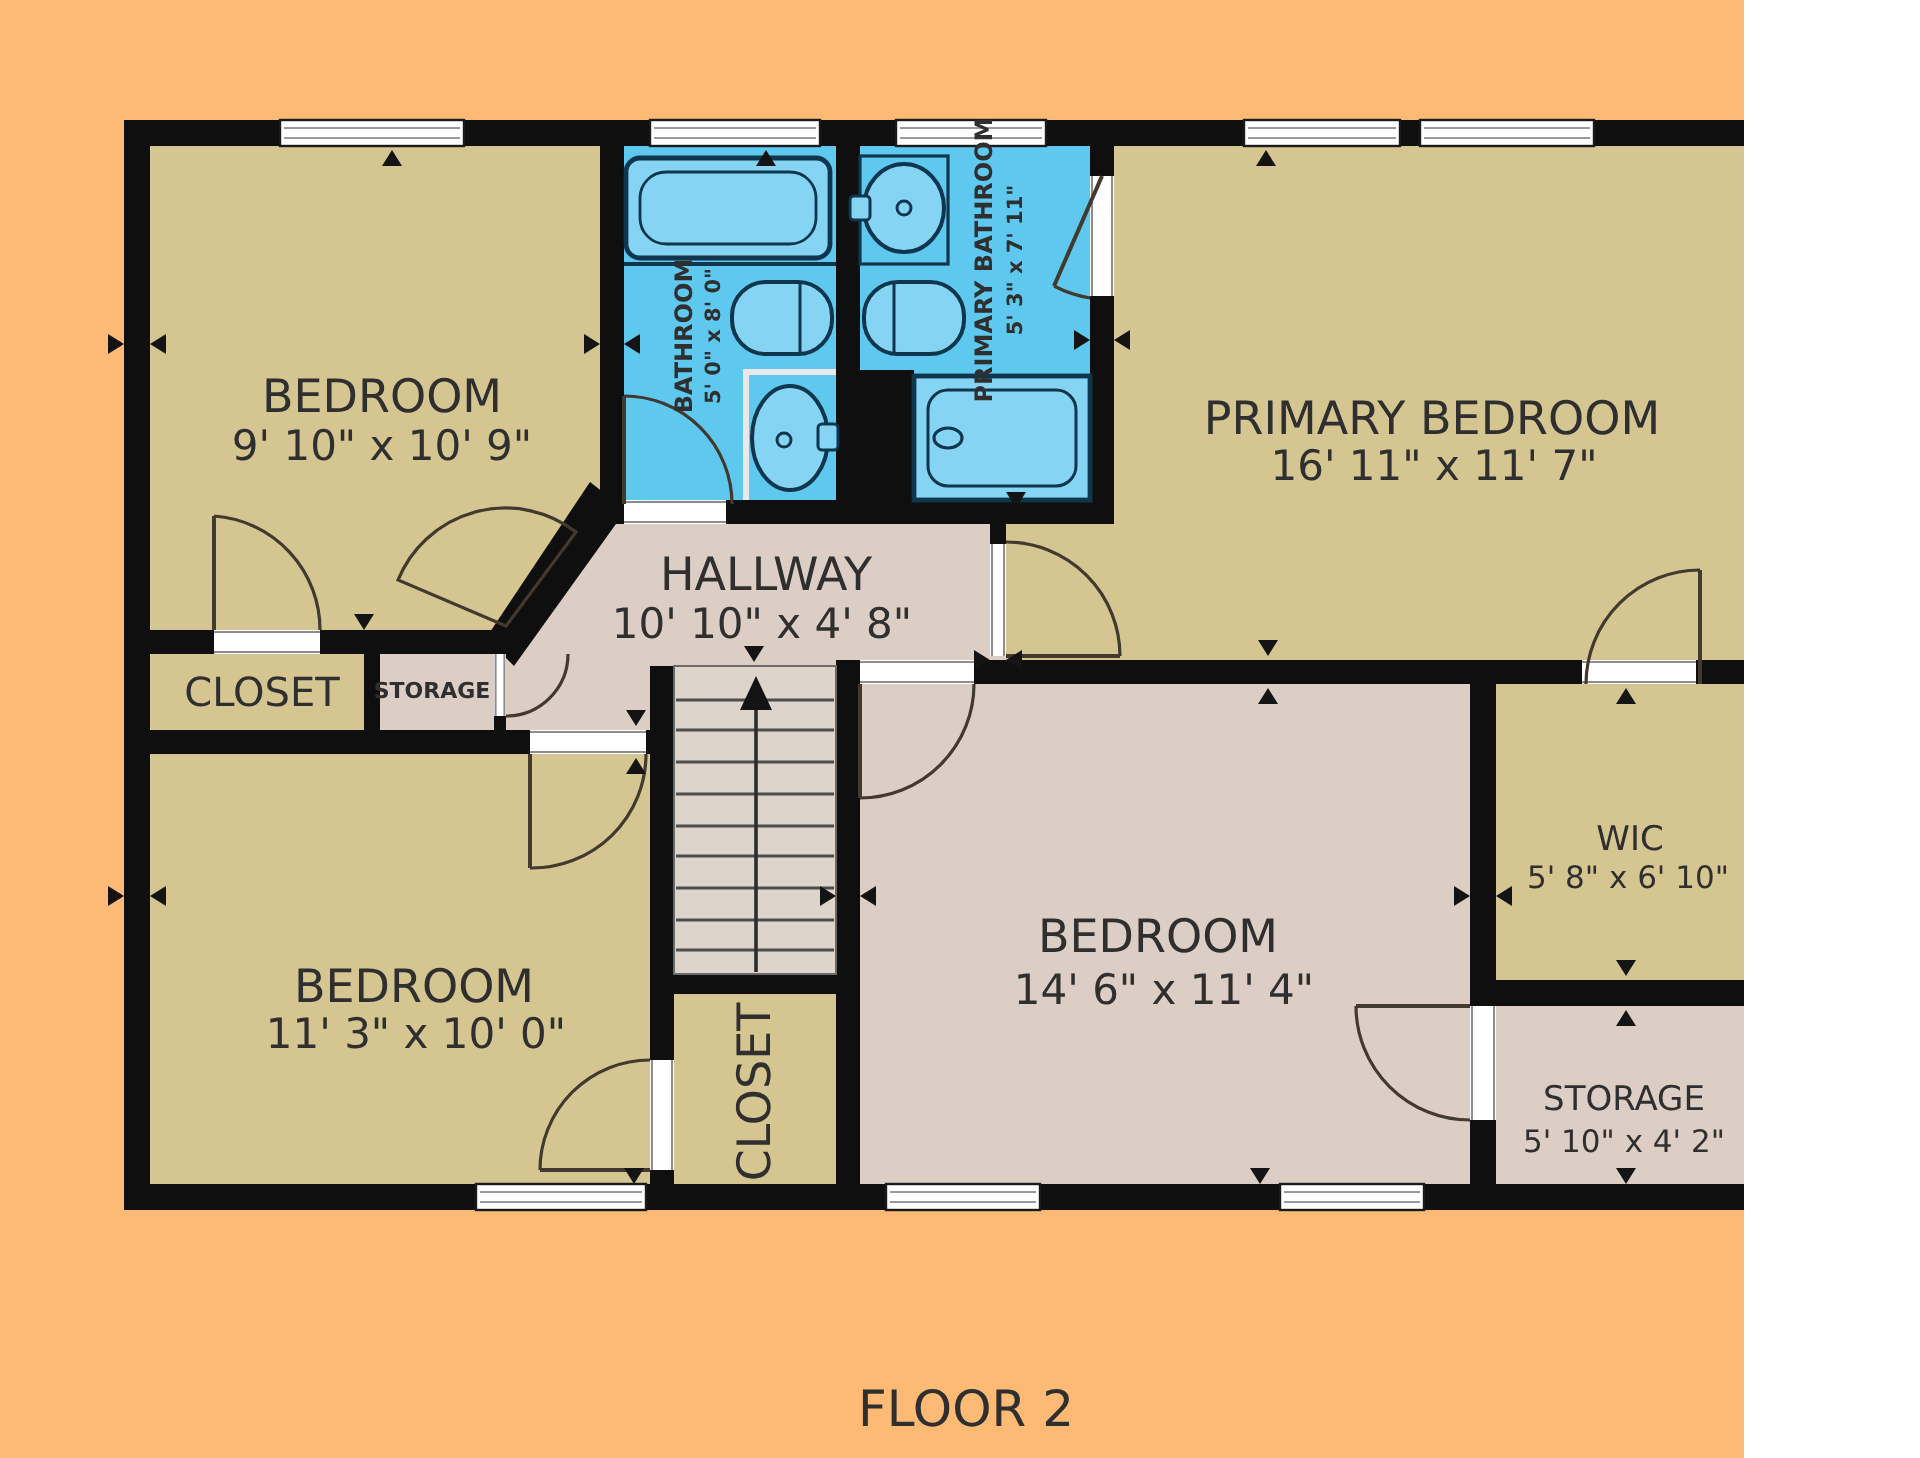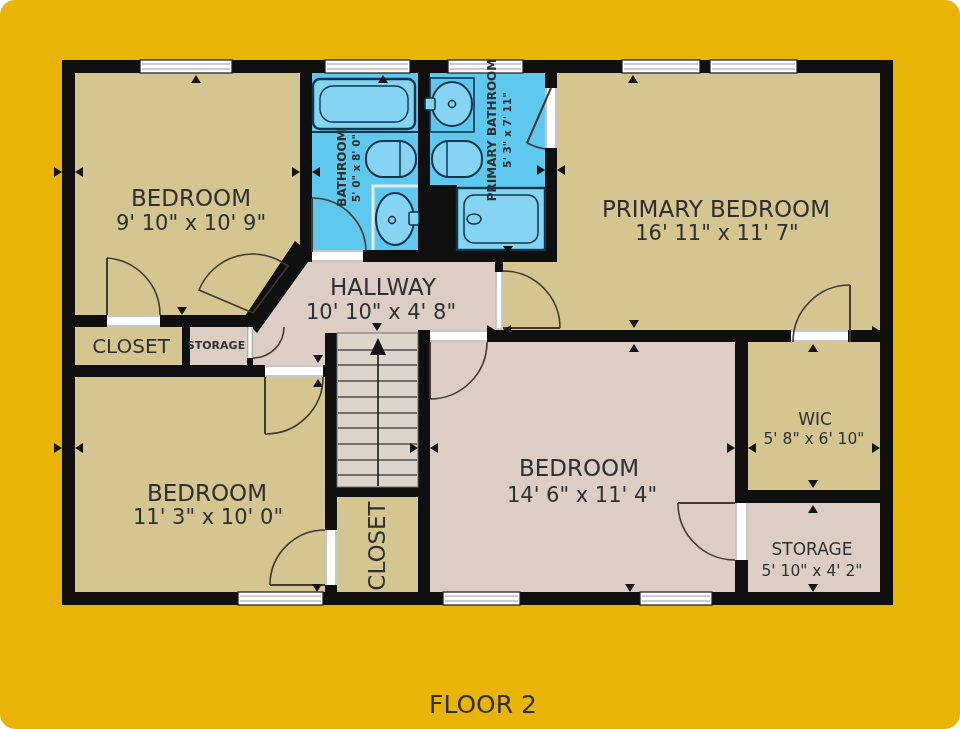--- a/index.html
+++ b/index.html
@@ -1,17 +1,17 @@
 <!DOCTYPE html>
 <html><head>
 <meta charset="utf-8">
 <style>
   html,body{margin:0;padding:0;background:#ffffff;}
-  .page{position:relative;width:960px;height:729px;background:#eab308;overflow:hidden;
-        font-family:"DejaVu Sans","Liberation Sans",sans-serif;border-radius:15px;}
+  .page{position:relative;width:872px;height:729px;background:#fdba74;overflow:hidden;
+        font-family:"DejaVu Sans","Liberation Sans",sans-serif;}
   svg text{fill:#2f2f2f;font-family:"DejaVu Sans","Liberation Sans",sans-serif;}
   .room-name{font-size:23px;}
   .room-dims{font-size:21px;}
   .small-name{font-size:17px;}
   .small-dims{font-size:15.5px;}
   .tiny-label{font-size:11px;font-weight:bold;}
   .closet-label{font-size:20px;}
   .vert-big{font-size:23px;}
   .bath-name{font-size:12px;font-weight:bold;}
   .bath-dims{font-size:10.5px;font-weight:bold;}

